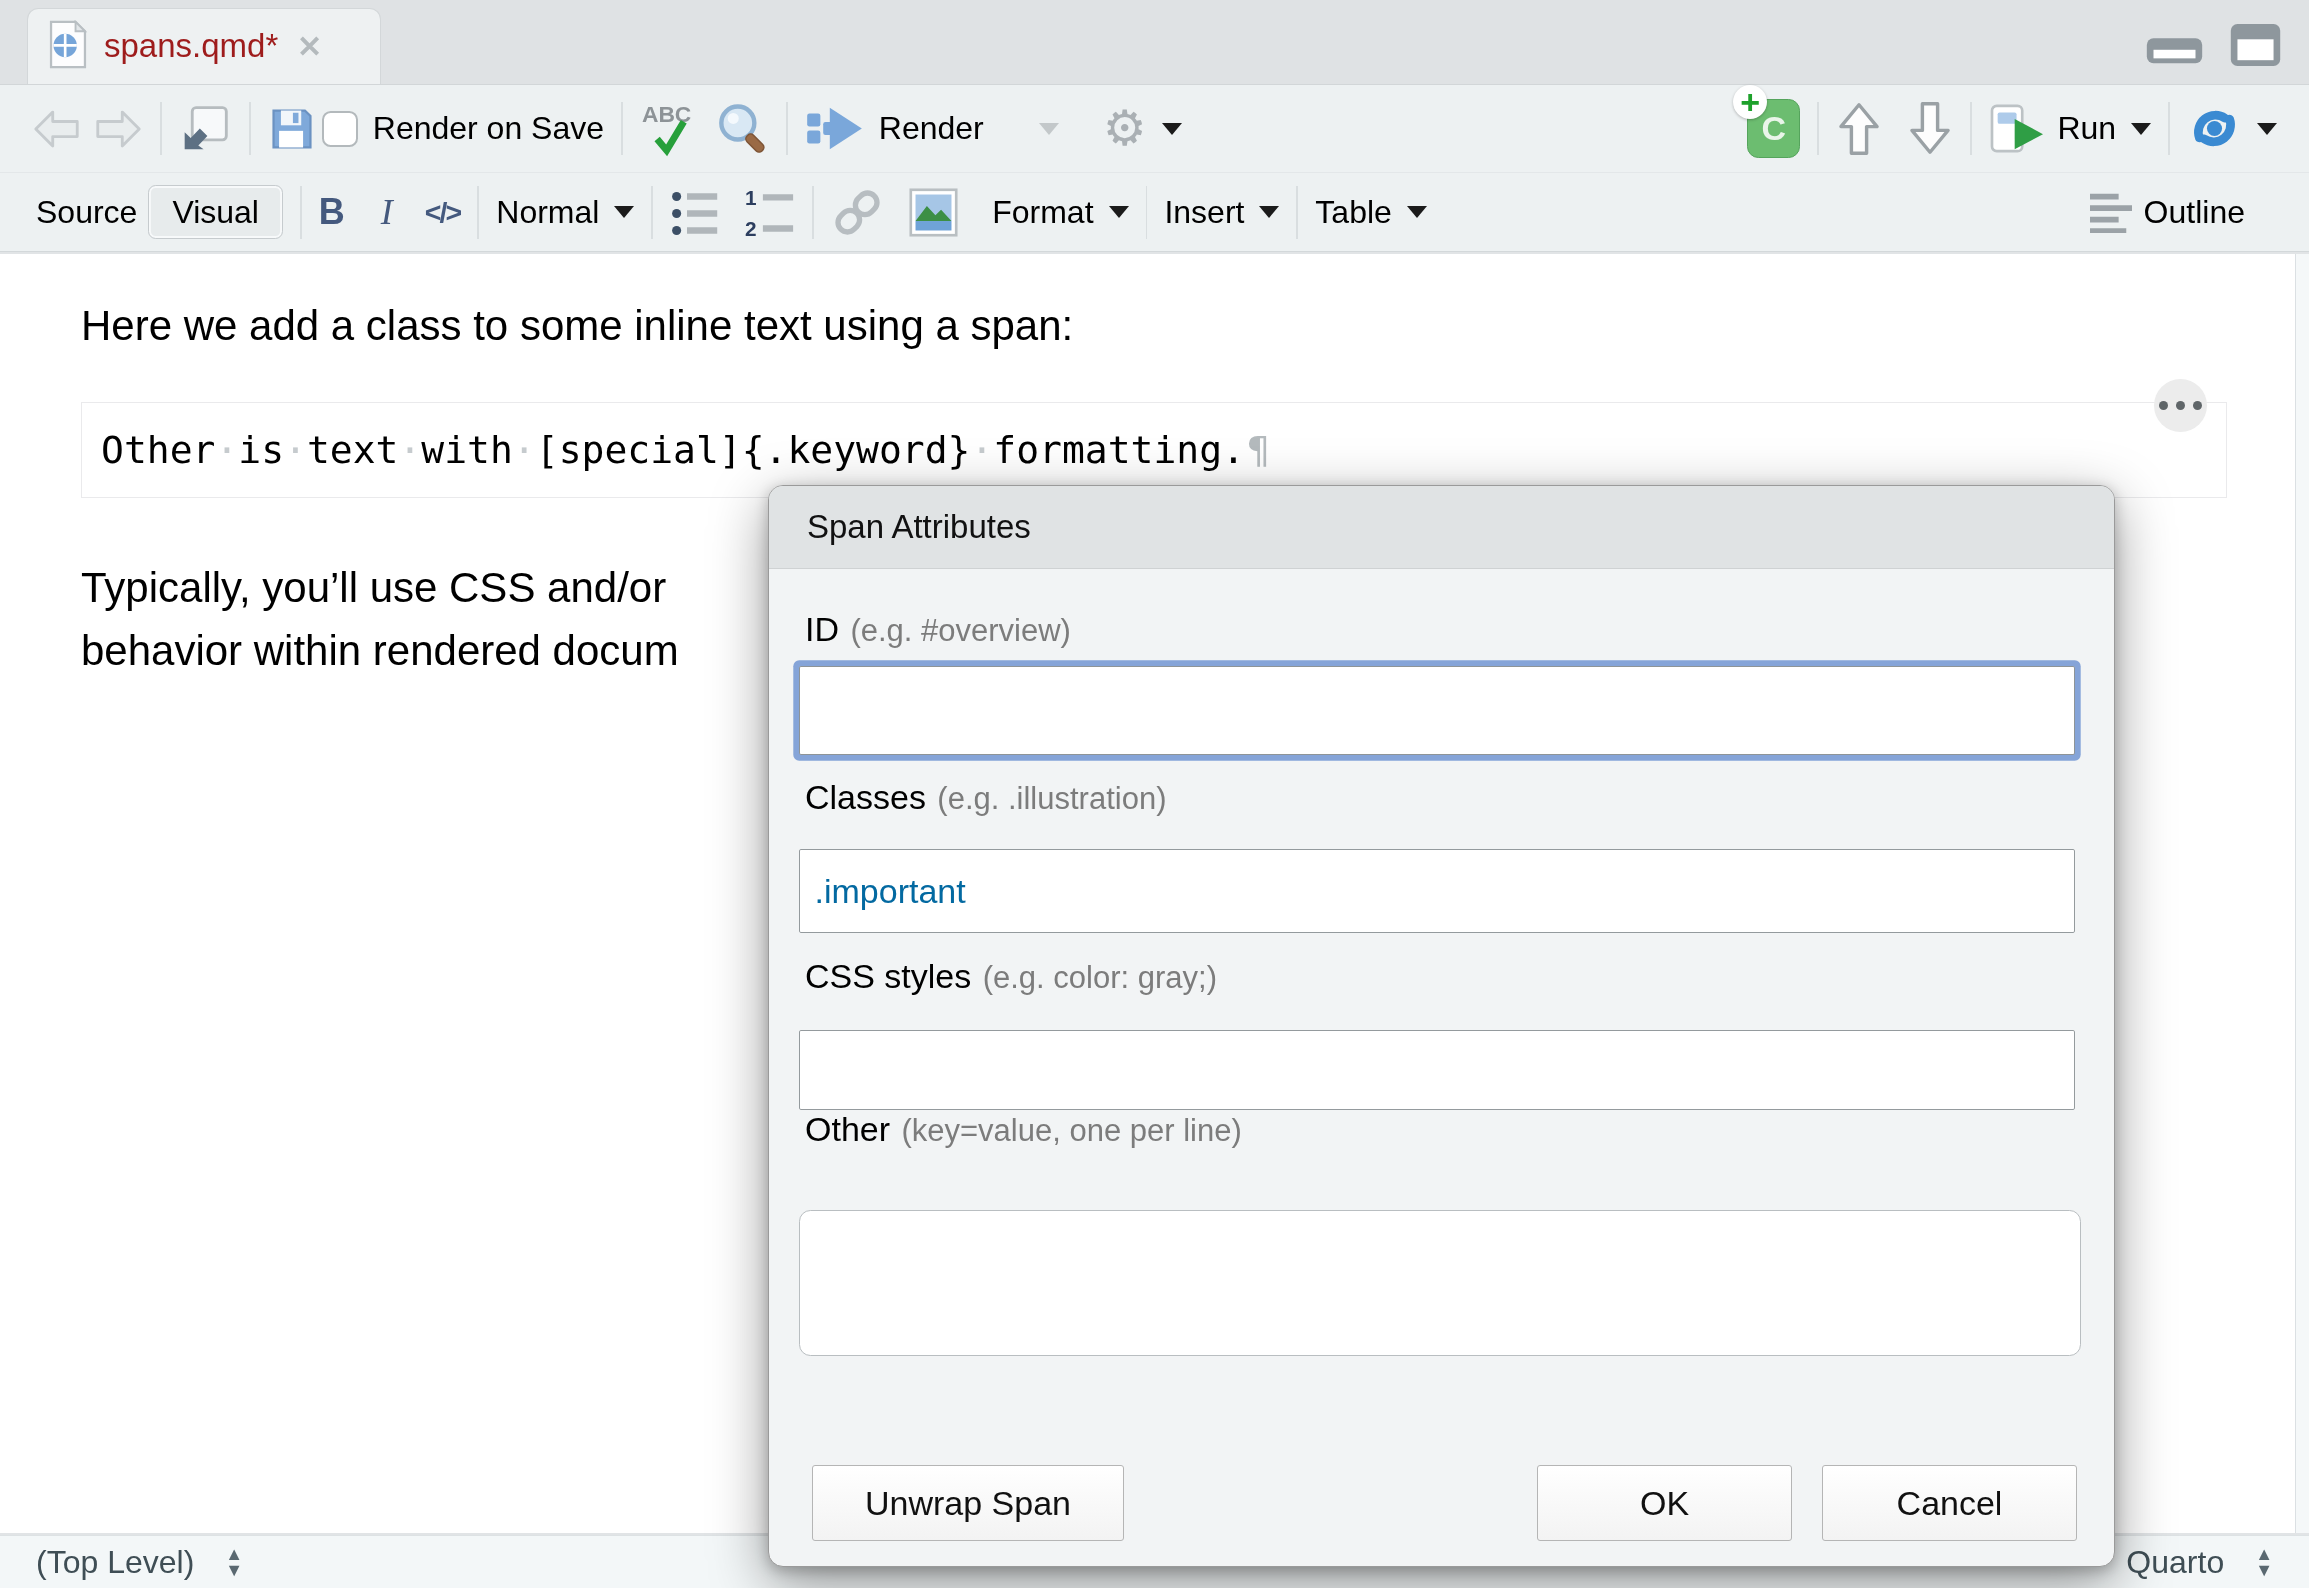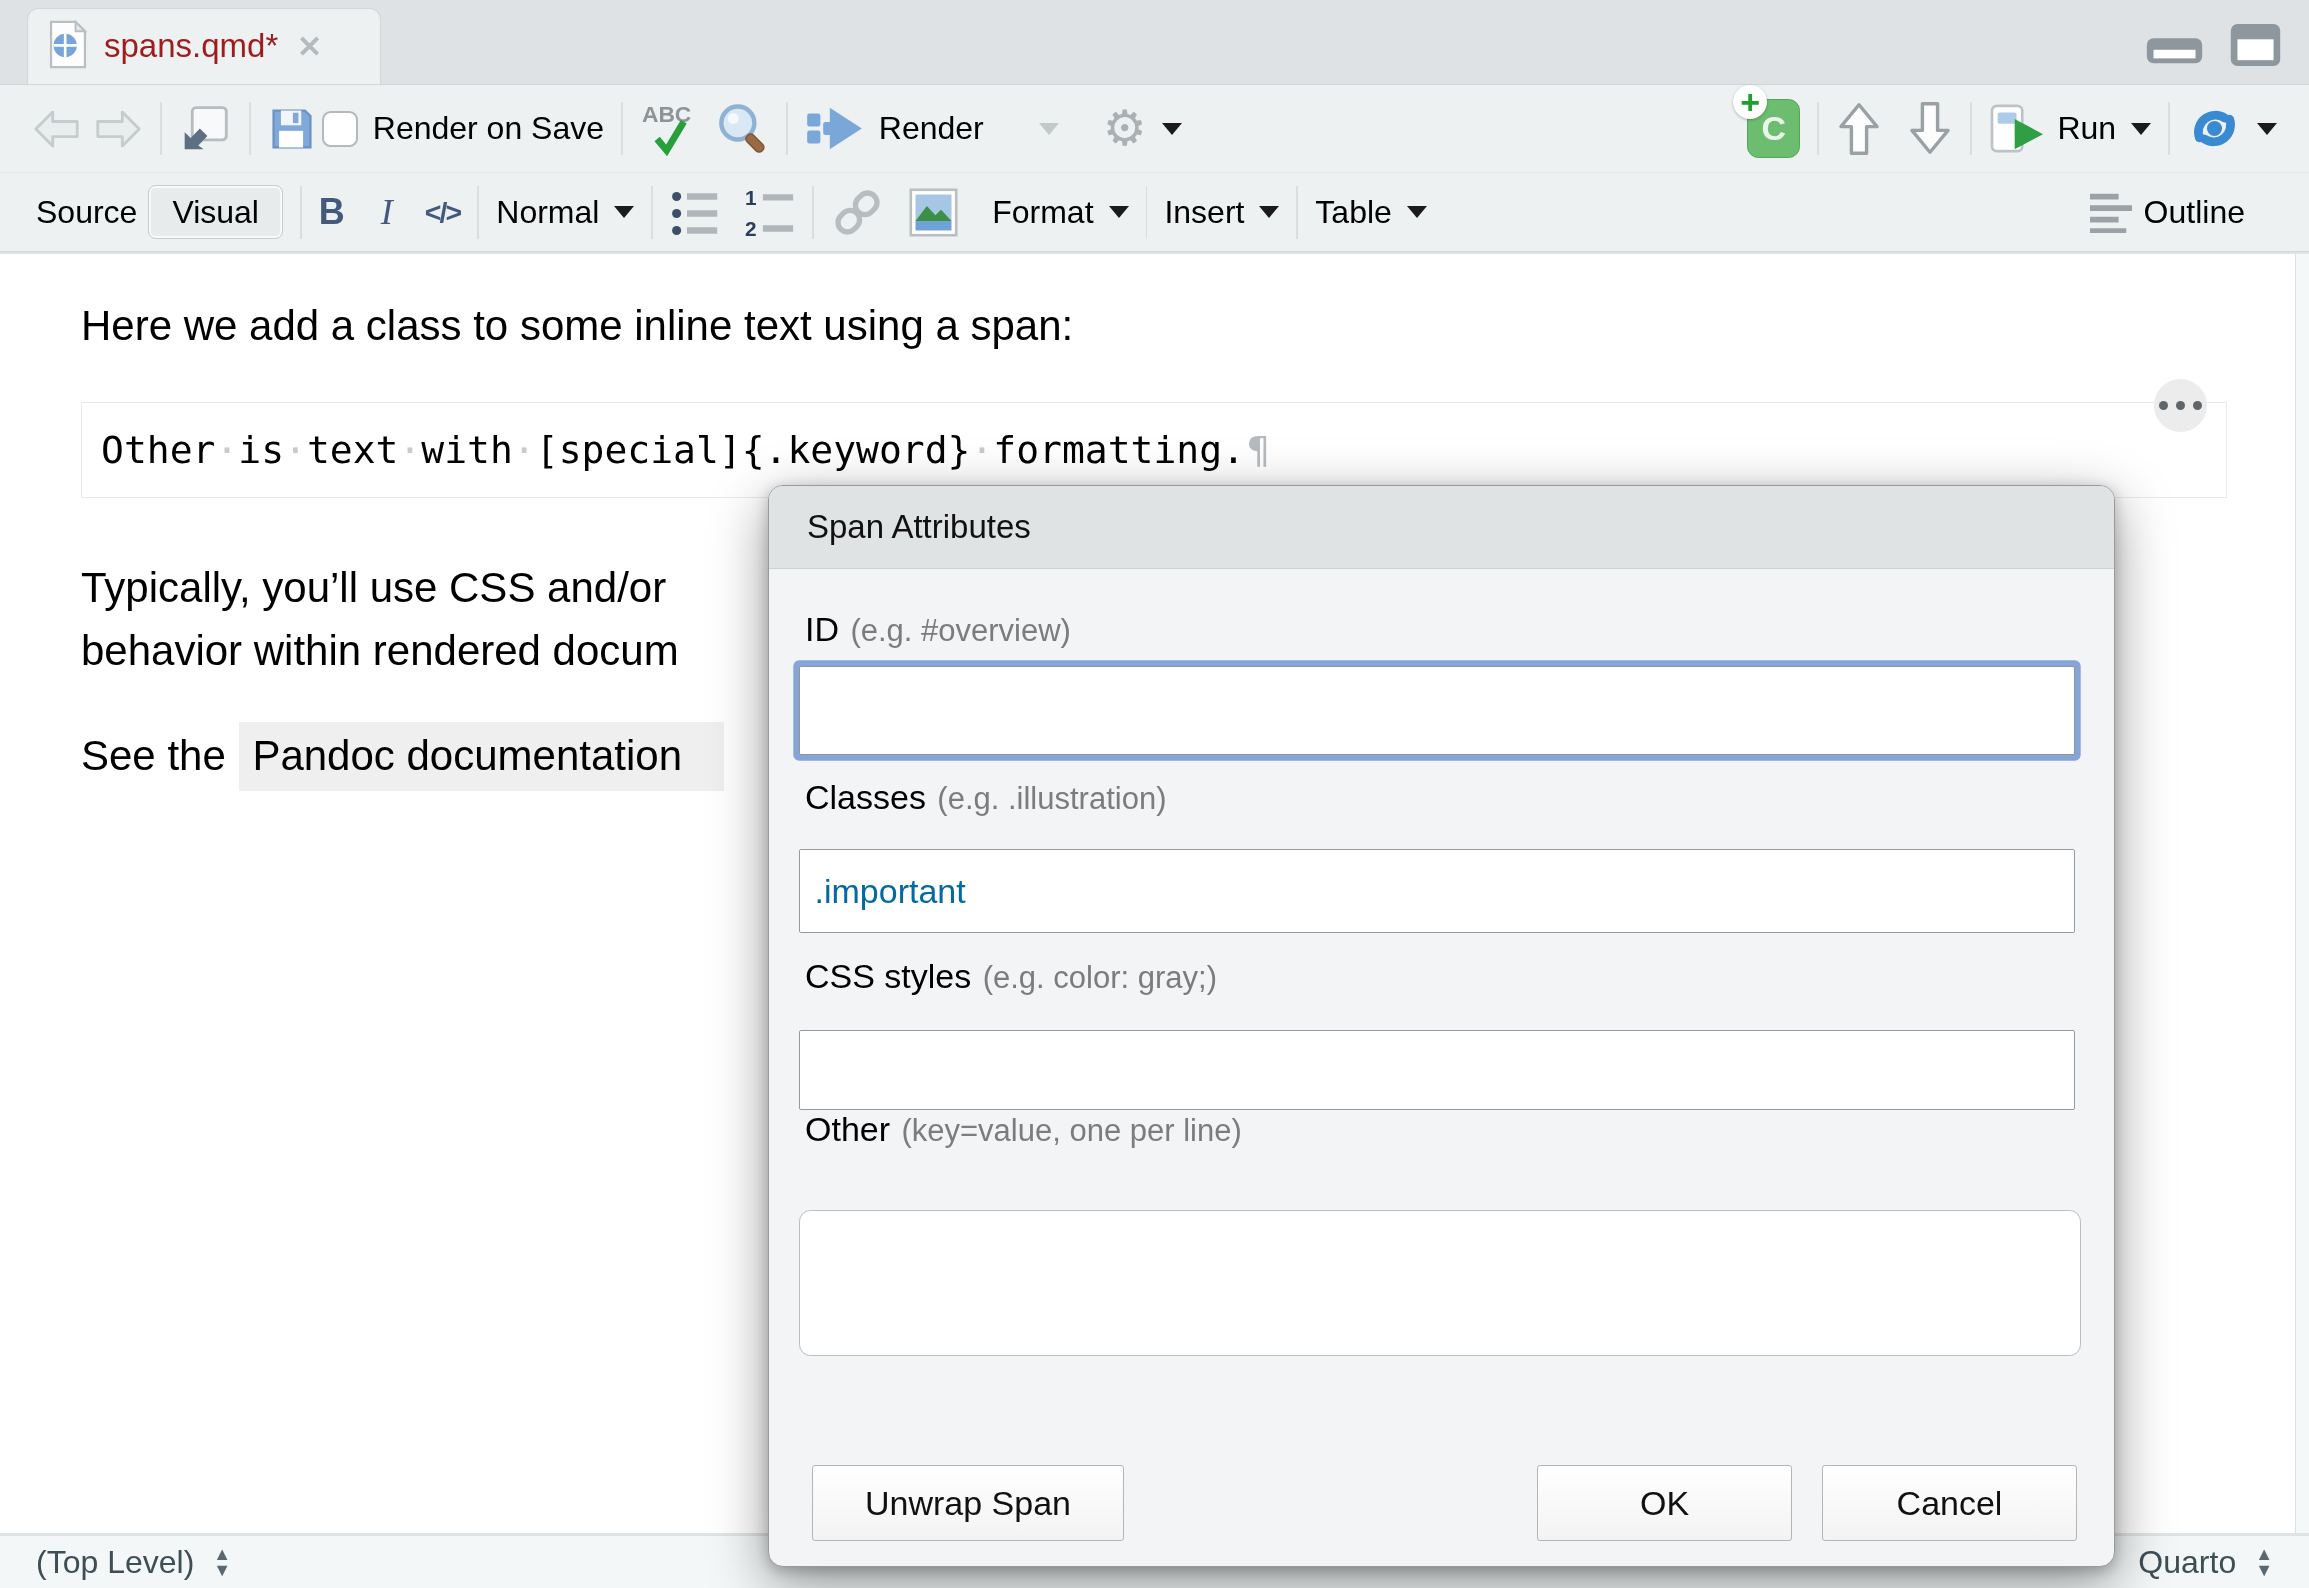--- a/index.html
+++ b/index.html
@@ -53,21 +53,21 @@
             display:flex;align-items:center;justify-content:center;gap:7.6px;z-index:3;}
   .more-dot{width:9.5px;height:9.5px;border-radius:50%;background:#5f6568;}
   .para{position:absolute;left:81px;top:302px;font-size:42px;line-height:63px;}
   .seeline{position:absolute;left:81px;top:468px;font-size:42px;display:flex;align-items:center;}
   .code-span{background:#efefef;padding:9.5px 42px 11.4px 13.3px;}
 
   
   .statusbar{position:absolute;left:0;bottom:0;width:100%;height:53px;background:#f3f7f8;border-top:1.9px solid #dde2e4;
              display:flex;align-items:center;justify-content:space-between;padding:0 36px;box-sizing:border-box;
              font-size:32px;color:#3f4e55;}
-  .sb-group{display:flex;align-items:center;gap:19px;}
+  .sb-group{display:flex;align-items:center;gap:31px;}
   .updown{display:inline-flex;flex-direction:column;line-height:16px;font-size:18px;color:#5a6971;}
 
   
   .dialog{position:absolute;left:768px;top:485px;width:1347px;height:1082px;background:#f2f4f5;
           border:1.9px solid #9a9a9a;border-radius:15px;box-sizing:border-box;z-index:20;overflow:hidden;
           box-shadow:0 17px 57px rgba(0,0,0,.40),0 3.8px 13.3px rgba(0,0,0,.22);}
   .dlg-title{height:82px;background:#e0e3e4;border-bottom:1.9px solid #cfd2d3;display:flex;align-items:center;
              padding:0 38px;font-size:33px;color:#111;}
   .dlg-body{position:relative;height:997px;}
   .f-label{position:absolute;left:36px;font-size:34px;color:#000;white-space:nowrap;}
@@ -290,25 +290,20 @@
       <span class="more-dot"></span>
       <span class="more-dot"></span>
       <span class="more-dot"></span>
     </div>
 
     <div class="para">
       <div>Typically, you’ll use CSS and/or</div>
       <div>behavior within rendered docum</div>
     </div>
 
-    <div class="seeline">
-      <span>See the</span>
-      <span style="width:13.3px;flex:none"></span>
-      <span class="code-span">Pandoc documentation</span>
-    </div>
   </div>
 
   <div class="statusbar">
     <div class="sb-group">
       <span>(Top Level)</span>
       <span class="updown">
         <span>▲</span>
           <span>▼</span>
       </span>
     </div>

